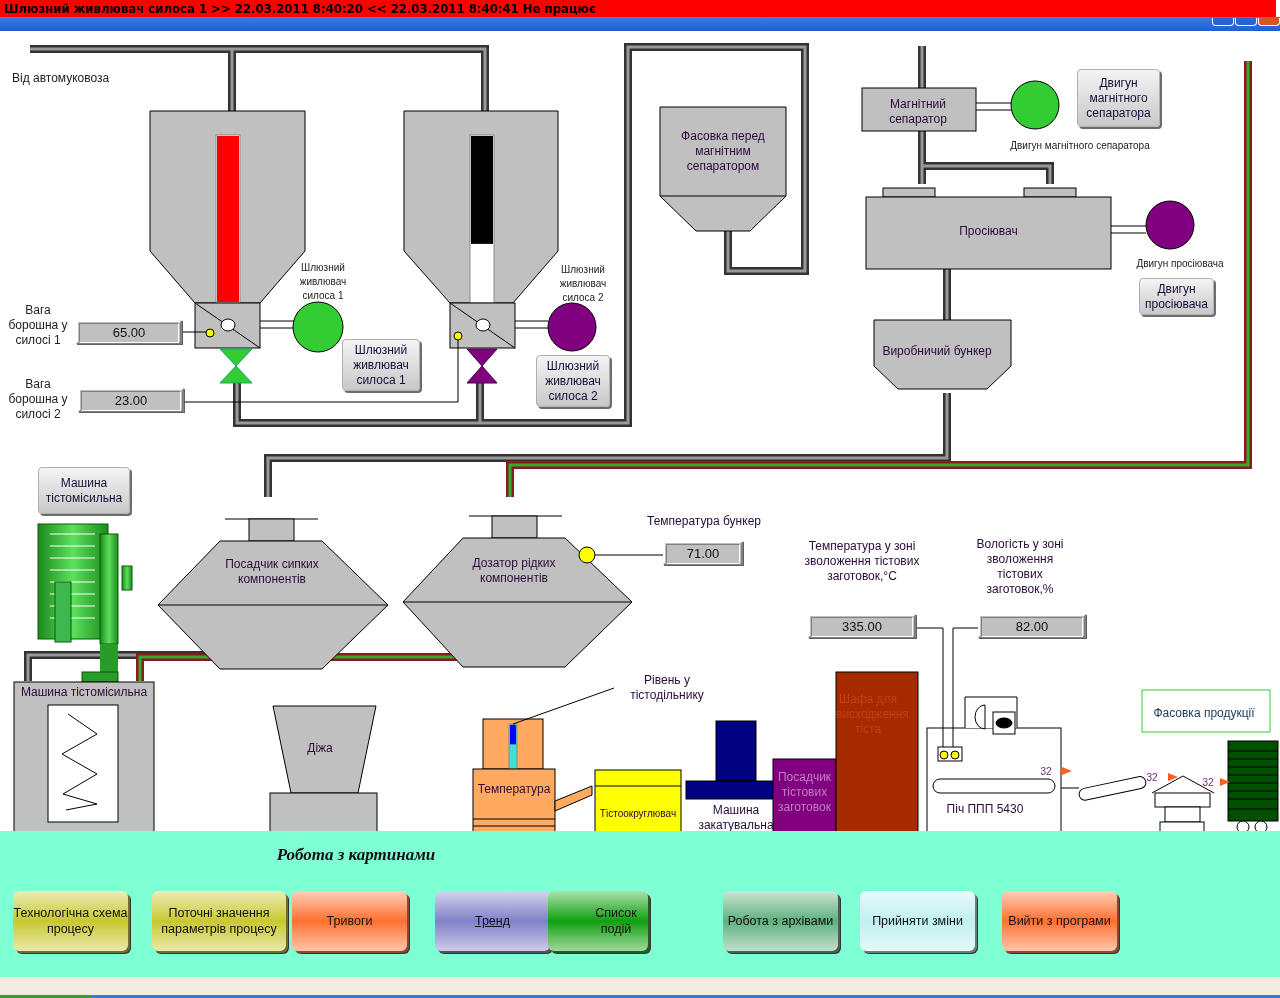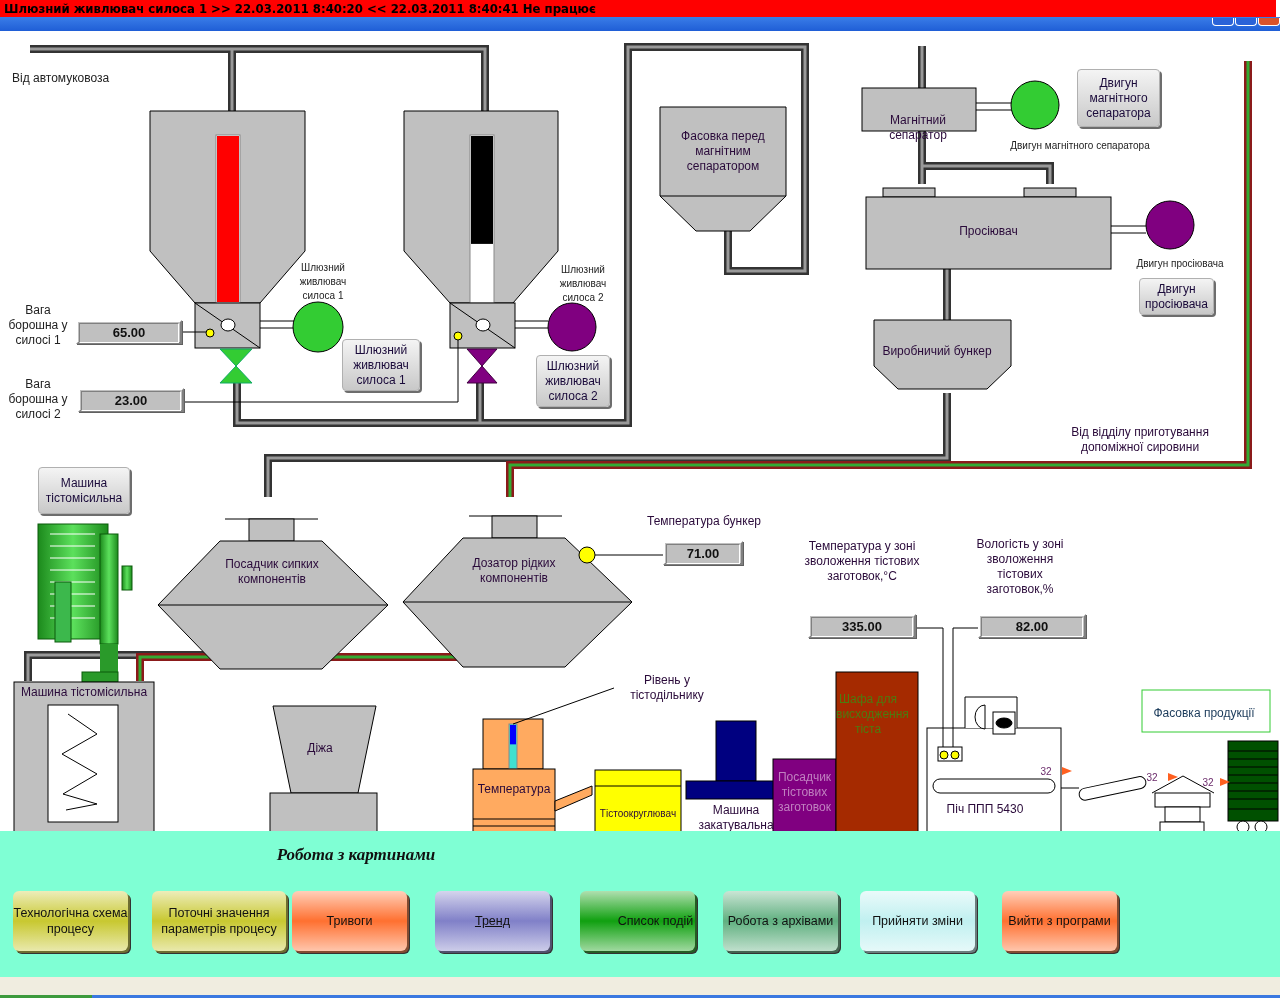--- a/index.html
+++ b/index.html
@@ -5,21 +5,21 @@
   html, body { margin:0; padding:0; }
   body { width:1280px; height:998px; position:relative; overflow:hidden; background:#ffffff; font-family:"Liberation Sans", sans-serif; }
   .alarm-bar { position:absolute; left:0; top:0; width:1276px; height:17px; background:#ff0000; color:#000; font-family:"DejaVu Sans Condensed","DejaVu Sans", sans-serif; font-weight:bold; font-size:13px; line-height:17px; padding-left:4px; box-sizing:border-box; white-space:nowrap; overflow:hidden; }
   .title-bar { position:absolute; left:0; top:17px; width:1280px; height:14px; background:linear-gradient(#3a7de8,#1f5ed6); }
   .win-btn { position:absolute; top:18px; width:20px; height:7px; border:1px solid #fff; border-top:none; border-radius:0 0 4px 4px; background:#2a63d8; }
   .win-btn.close { background:#d9532a; }
   .canvas { position:absolute; left:0; top:31px; width:1280px; height:800px; }
   .lbl { position:absolute; font-size:12px; color:#222; text-align:center; line-height:15px; }
   .lbl-dark { color:#2a0a3a; }
   .small { font-size:10px; line-height:14px; }
-  .value-box { position:absolute; height:24px; background:#c0c0c0; border:2px solid; border-color:#fff #808080 #808080 #fff; box-shadow:1px 1px 0 #606060; font-size:13px; color:#111; text-align:center; line-height:22px; box-sizing:border-box;font-weight:bold; }
+  .value-box { position:absolute; height:24px; background:#c0c0c0; border:2px solid; border-color:#fff #808080 #808080 #fff; box-shadow:1px 1px 0 #606060; font-size:13px; color:#111; text-align:center; line-height:22px; box-sizing:border-box; }
   .value-box span { display:block; margin:1px; border:1px solid; border-color:#808080 #fff #fff #808080; height:18px; line-height:18px; }
   .hmi-btn { position:absolute; background:linear-gradient(#f4f4f4,#c8c8c8); border:1px solid #b0b0b0; border-radius:4px; box-shadow:2px 2px 0 #6d6d6d; font-size:12px; color:#1a0a3a; text-align:center; line-height:15px; display:flex; align-items:center; justify-content:center; box-sizing:border-box; cursor:pointer; }
   .bottom-panel { position:absolute; left:0; top:831px; width:1280px; height:146px; background:#7fffd4; }
   .panel-title { position:absolute; left:0; top:14px; width:712px; text-align:center; font-family:"Liberation Serif", serif; font-style:italic; font-weight:bold; font-size:17px; color:#111; }
   .nav-btn { position:absolute; top:60px; width:104px; height:60px; border-radius:6px; font-size:12.5px; color:#111; text-align:center; line-height:16px; display:flex; align-items:center; justify-content:center; cursor:pointer; box-sizing:border-box; }
   .status-strip { position:absolute; left:0; top:977px; width:1280px; height:18px; background:#f0ede0; }
   .taskbar { position:absolute; left:0; top:995px; width:1280px; height:3px; background:#3a78e0; }
   .taskbar-start { position:absolute; left:0; top:995px; width:92px; height:3px; background:#3c9a3c; }
 </style>
 </head>
@@ -245,28 +245,27 @@
   <div class="value-box" style="left:78px;top:357px;width:106px">
       <span>23.00</span>
     </div>
 
   <div class="lbl small" style="left:290px;top:230px;width:66px">Шлюзний живлювач силоса 1</div>
   <div class="hmi-btn" style="left:342px;top:308px;width:78px;height:52px">Шлюзний живлювач силоса 1</div>
   <div class="lbl small" style="left:550px;top:232px;width:66px">Шлюзний живлювач силоса 2</div>
   <div class="hmi-btn" style="left:536px;top:324px;width:74px;height:52px">Шлюзний живлювач силоса 2</div>
 
   <div class="lbl lbl-dark" style="left:660px;top:98px;width:126px">Фасовка перед магнітним сепаратором</div>
-  <div class="lbl lbl-dark" style="left:866px;top:82px;width:104px">Магнітний сепаратор</div>
+  <div class="lbl lbl-dark" style="left:866px;top:66px;width:104px">Магнітний сепаратор</div>
   <div class="hmi-btn" style="left:1077px;top:38px;width:83px;height:58px">Двигун магнітного сепаратора</div>
   <div class="lbl small" style="left:990px;top:108px;width:180px">Двигун магнітного сепаратора</div>
   <div class="lbl lbl-dark" style="left:866px;top:193px;width:245px">Просіювач</div>
   <div class="lbl small" style="left:1120px;top:226px;width:120px">Двигун просіювача</div>
   <div class="hmi-btn" style="left:1139px;top:247px;width:75px;height:37px">Двигун просіювача</div>
   <div class="lbl lbl-dark" style="left:874px;top:313px;width:126px">Виробничий бункер</div>
-  <div class="lbl lbl-dark" style="left:1050px;top:394px;width:180px">Від відділу приготування допоміжної сировини</div>
 
   <div class="hmi-btn" style="left:38px;top:436px;width:92px;height:47px">Машина тістомісильна</div>
   <div class="lbl lbl-dark" style="left:222px;top:526px;width:100px">Посадчик сипких компонентів</div>
   <div class="lbl lbl-dark" style="left:464px;top:525px;width:100px">Дозатор рідких компонентів</div>
   <div class="lbl lbl-dark" style="left:630px;top:483px;width:148px">Температура бункер</div>
   <div class="value-box" style="left:663px;top:510px;width:80px">
       <span>71.00</span>
     </div>
 
   <div class="lbl lbl-dark" style="left:800px;top:508px;width:124px">Температура у зоні зволоження тістових заготовок,°С</div>
@@ -278,36 +277,36 @@
       <span>82.00</span>
     </div>
 
   <div class="lbl lbl-dark" style="left:14px;top:654px;width:140px">Машина тістомісильна</div>
   <div class="lbl lbl-dark" style="left:280px;top:710px;width:80px">Діжа</div>
   <div class="lbl lbl-dark" style="left:612px;top:642px;width:110px">Рівень у тістодільнику</div>
   <div class="lbl lbl-dark" style="left:473px;top:751px;width:82px">Температура</div>
   <div class="lbl lbl-dark small" style="left:595px;top:776px;width:86px;font-size:10px">Тістоокруглювач</div>
   <div class="lbl lbl-dark" style="left:690px;top:772px;width:92px">Машина закатувальна</div>
   <div class="lbl" style="left:773px;top:739px;width:63px;color:#c080c0">Посадчик тістових заготовок</div>
-  <div class="lbl" style="left:836px;top:661px;width:64px;color:#4d7c0f">Шафа для висходження тіста</div>
+  <div class="lbl" style="left:836px;top:661px;width:64px;color:#c2410c">Шафа для висходження тіста</div>
   <div class="lbl lbl-dark" style="left:935px;top:771px;width:100px">Піч ППП 5430</div>
   <div class="lbl" style="left:1142px;top:675px;width:124px;color:#1a3a5a">Фасовка продукції</div>
   <div class="lbl small" style="left:1036px;top:734px;width:20px;color:#6a2a6a">32</div>
   <div class="lbl small" style="left:1142px;top:740px;width:20px;color:#6a2a6a">32</div>
   <div class="lbl small" style="left:1198px;top:745px;width:20px;color:#6a2a6a">32</div>
 </div>
 
 <div class="bottom-panel">
   <div class="panel-title">Робота з картинами</div>
   <div id="nav-buttons">
       <div class="nav-btn" style="left: 13px; width: 115px; background: linear-gradient(rgba(255, 255, 255, 0.667), rgb(200, 200, 48) 50%, rgba(255, 255, 255, 0.6)) rgb(200, 200, 48); box-shadow: rgba(200, 200, 48, 0.4) 2px 2px 0px, rgb(51, 51, 51) 3px 3px 0px;">Технологічна схема процесу</div>
       <div class="nav-btn" style="left: 152px; width: 134px; background: linear-gradient(rgba(255, 255, 255, 0.667), rgb(200, 200, 48) 50%, rgba(255, 255, 255, 0.6)) rgb(200, 200, 48); box-shadow: rgba(200, 200, 48, 0.4) 2px 2px 0px, rgb(51, 51, 51) 3px 3px 0px;">Поточні значення параметрів процесу</div>
       <div class="nav-btn" style="left: 292px; width: 115px; background: linear-gradient(rgba(255, 255, 255, 0.667), rgb(255, 112, 48) 50%, rgba(255, 255, 255, 0.6)) rgb(255, 112, 48); box-shadow: rgba(255, 112, 48, 0.4) 2px 2px 0px, rgb(51, 51, 51) 3px 3px 0px;">Тривоги</div>
       <div class="nav-btn" style="left: 435px; width: 115px; background: linear-gradient(rgba(255, 255, 255, 0.667), rgb(128, 128, 200) 50%, rgba(255, 255, 255, 0.6)) rgb(128, 128, 200); box-shadow: rgba(128, 128, 200, 0.4) 2px 2px 0px, rgb(51, 51, 51) 3px 3px 0px; text-decoration: underline;">Тренд</div>
-      <div class="nav-btn" style="left: 580px; width: 115px; background: linear-gradient(rgba(255, 255, 255, 0.667), rgb(16, 160, 16) 50%, rgba(255, 255, 255, 0.6)) rgb(16, 160, 16); box-shadow: rgba(16, 160, 16, 0.4) 2px 2px 0px, rgb(51, 51, 51) 3px 3px 0px; padding-left: 36px;">Список подій</div>
+      <div class="nav-btn" style="left: 548px; width: 100px; background: linear-gradient(rgba(255, 255, 255, 0.667), rgb(16, 160, 16) 50%, rgba(255, 255, 255, 0.6)) rgb(16, 160, 16); box-shadow: rgba(16, 160, 16, 0.4) 2px 2px 0px, rgb(51, 51, 51) 3px 3px 0px; padding-left: 36px;">Список подій</div>
       <div class="nav-btn" style="left: 723px; width: 115px; background: linear-gradient(rgba(255, 255, 255, 0.667), rgb(96, 176, 128) 50%, rgba(255, 255, 255, 0.6)) rgb(96, 176, 128); box-shadow: rgba(96, 176, 128, 0.4) 2px 2px 0px, rgb(51, 51, 51) 3px 3px 0px;">Робота з архівами</div>
       <div class="nav-btn" style="left: 860px; width: 115px; background: linear-gradient(rgba(255, 255, 255, 0.667), rgb(192, 240, 240) 50%, rgba(255, 255, 255, 0.6)) rgb(192, 240, 240); box-shadow: rgba(192, 240, 240, 0.4) 2px 2px 0px, rgb(51, 51, 51) 3px 3px 0px;">Прийняти зміни</div>
       <div class="nav-btn" style="left: 1002px; width: 115px; background: linear-gradient(rgba(255, 255, 255, 0.667), rgb(255, 112, 48) 50%, rgba(255, 255, 255, 0.6)) rgb(255, 112, 48); box-shadow: rgba(255, 112, 48, 0.4) 2px 2px 0px, rgb(51, 51, 51) 3px 3px 0px;">Вийти з програми</div>
     </div>
 </div>
 <div class="status-strip"></div>
 <div class="taskbar"></div>
 <div class="taskbar-start"></div>
 
 </body></html>

